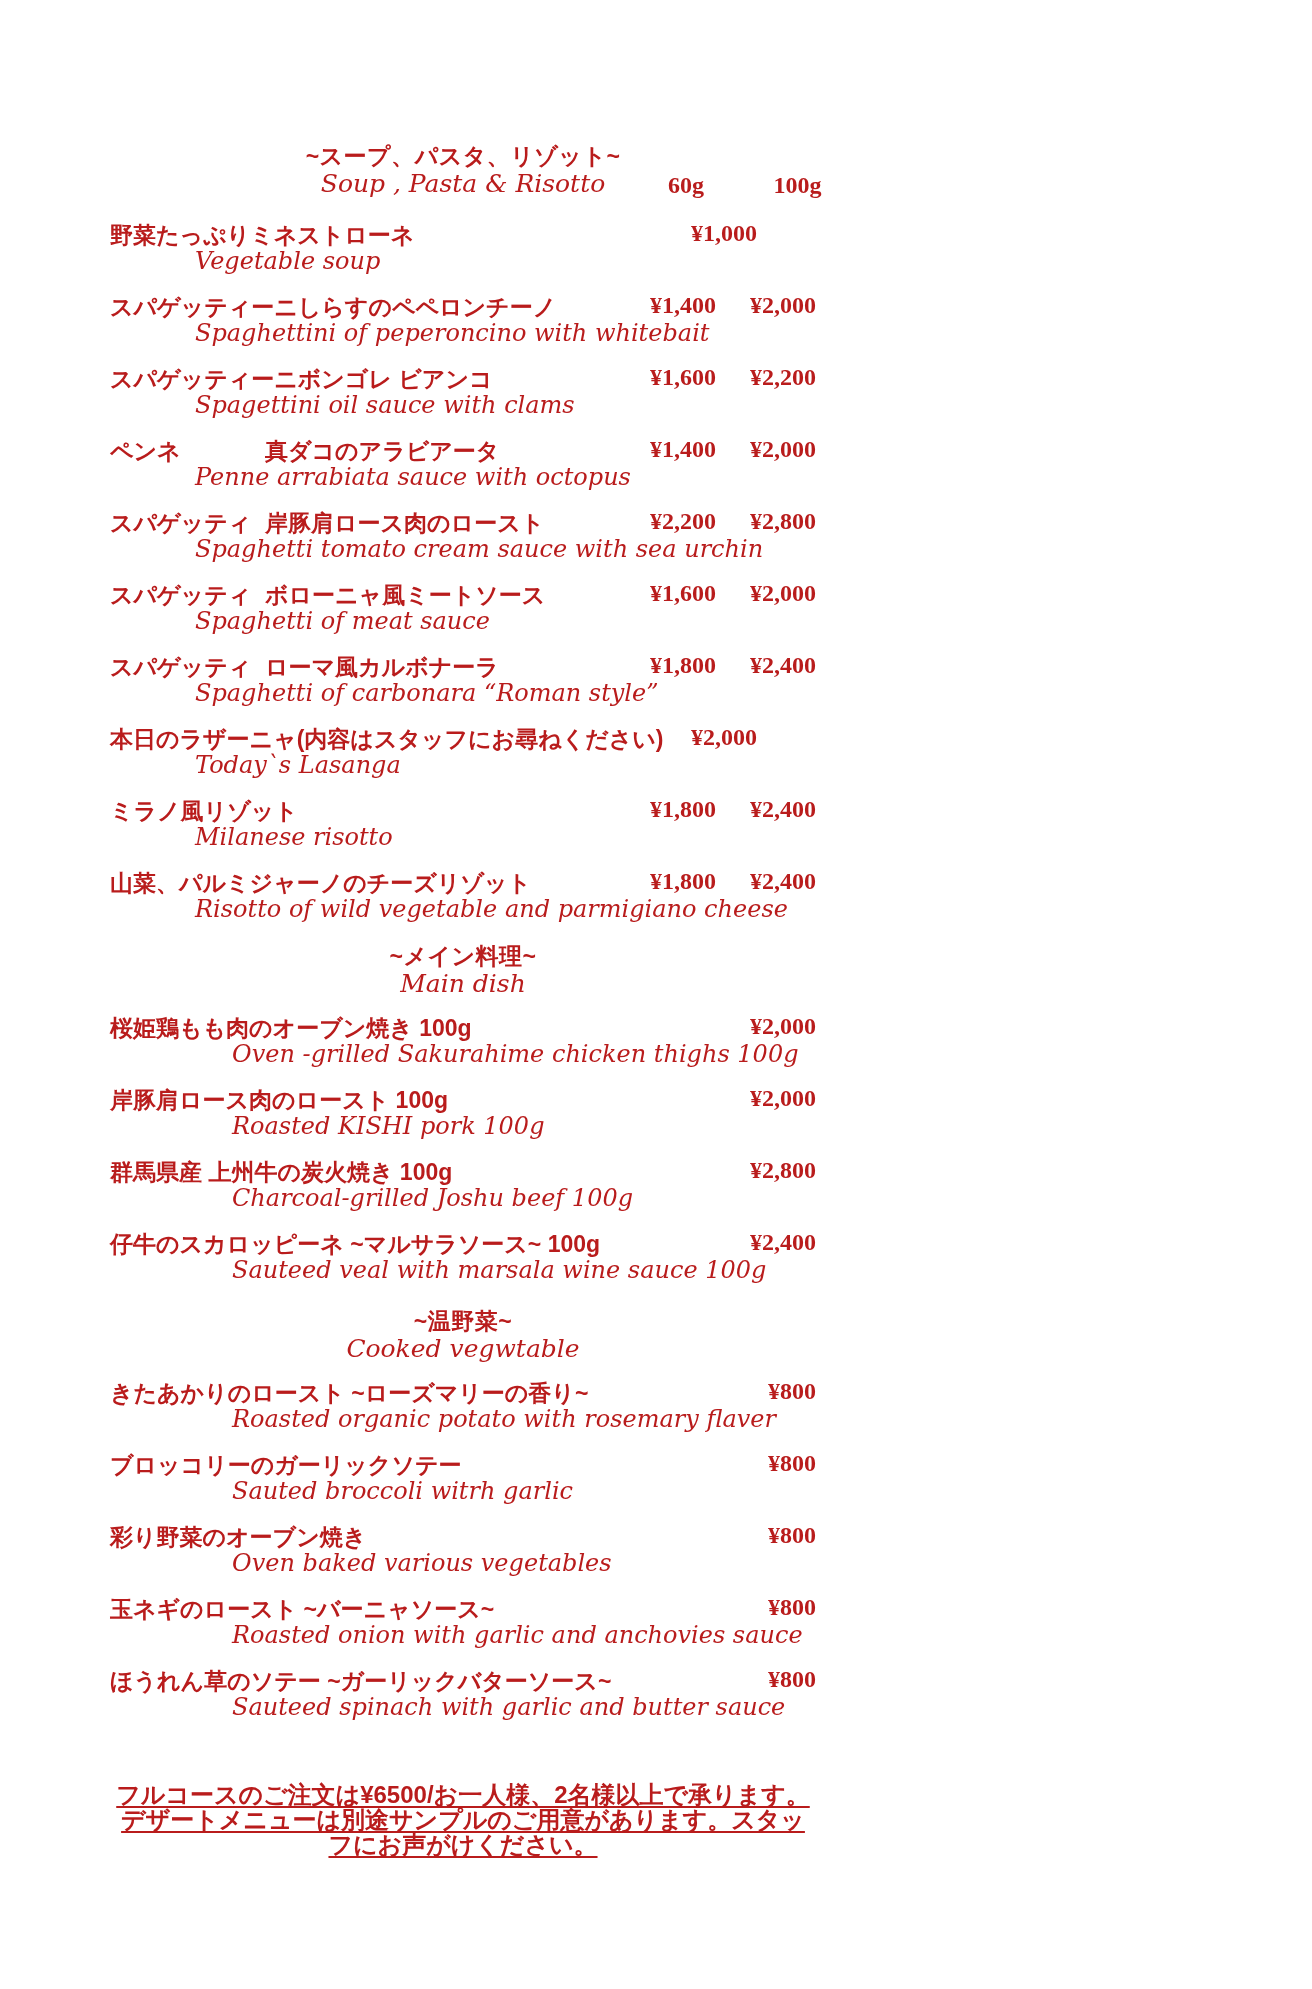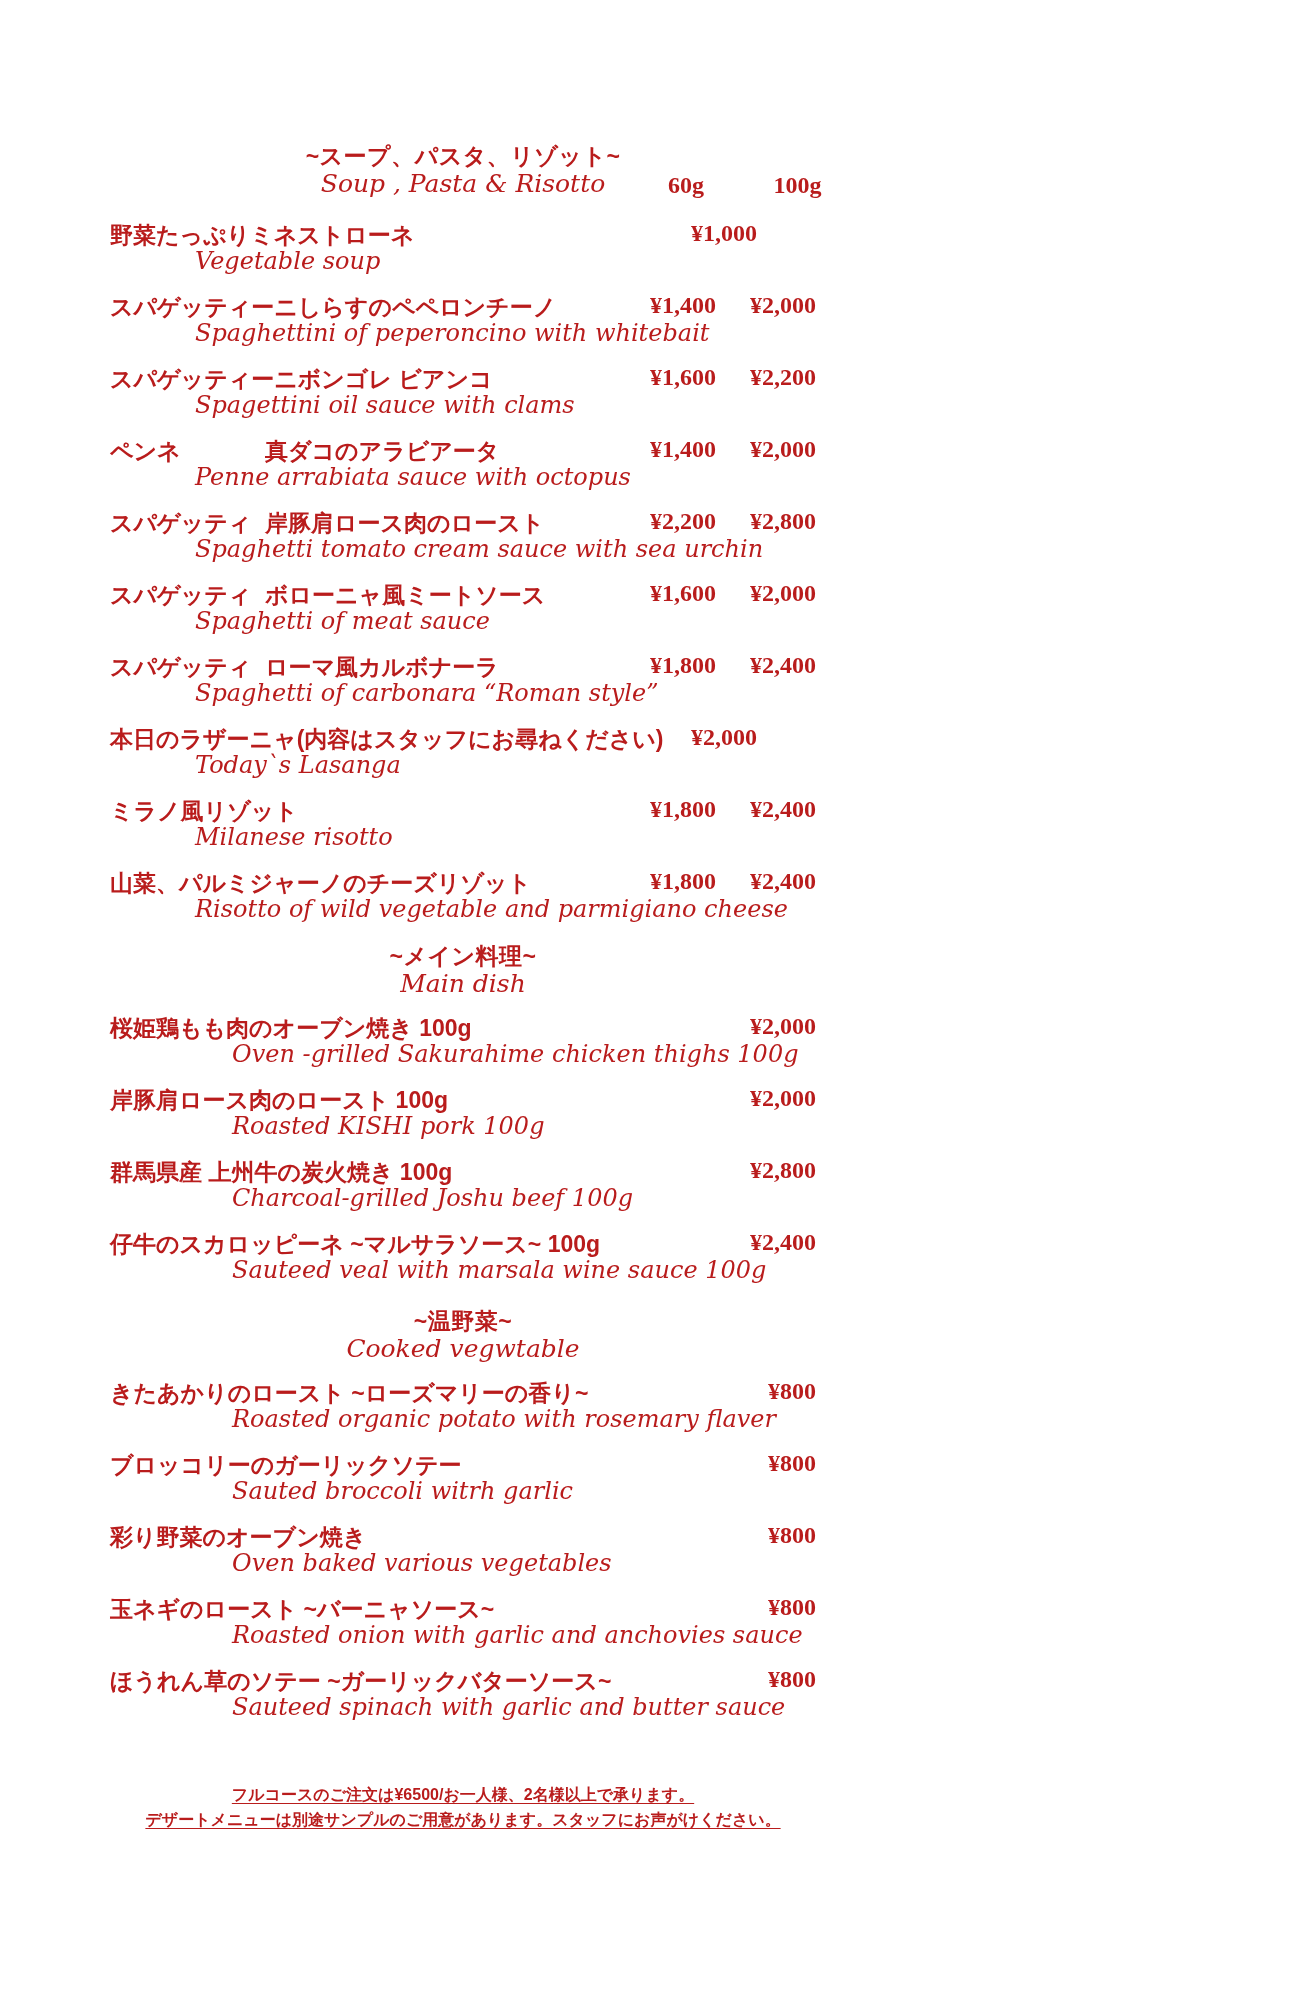--- a/index.html
+++ b/index.html
@@ -82,21 +82,21 @@
   .pright { right: 0; }
   
   .footer {
     position: absolute;
     left: 110px;
     top: 1782px;
     width: 706px;
     text-align: center;
     font-family: "Liberation Sans", sans-serif;
     font-weight: bold;
-    font-size: 16px;
+    font-size: 24px;
     line-height: 25px;
   }
   .footer-line { text-decoration: underline; text-underline-offset: 3px; }
 </style>
 </head>
 <body>
 
 <div class="page">
   <div class="content">
     <div id="sections">

